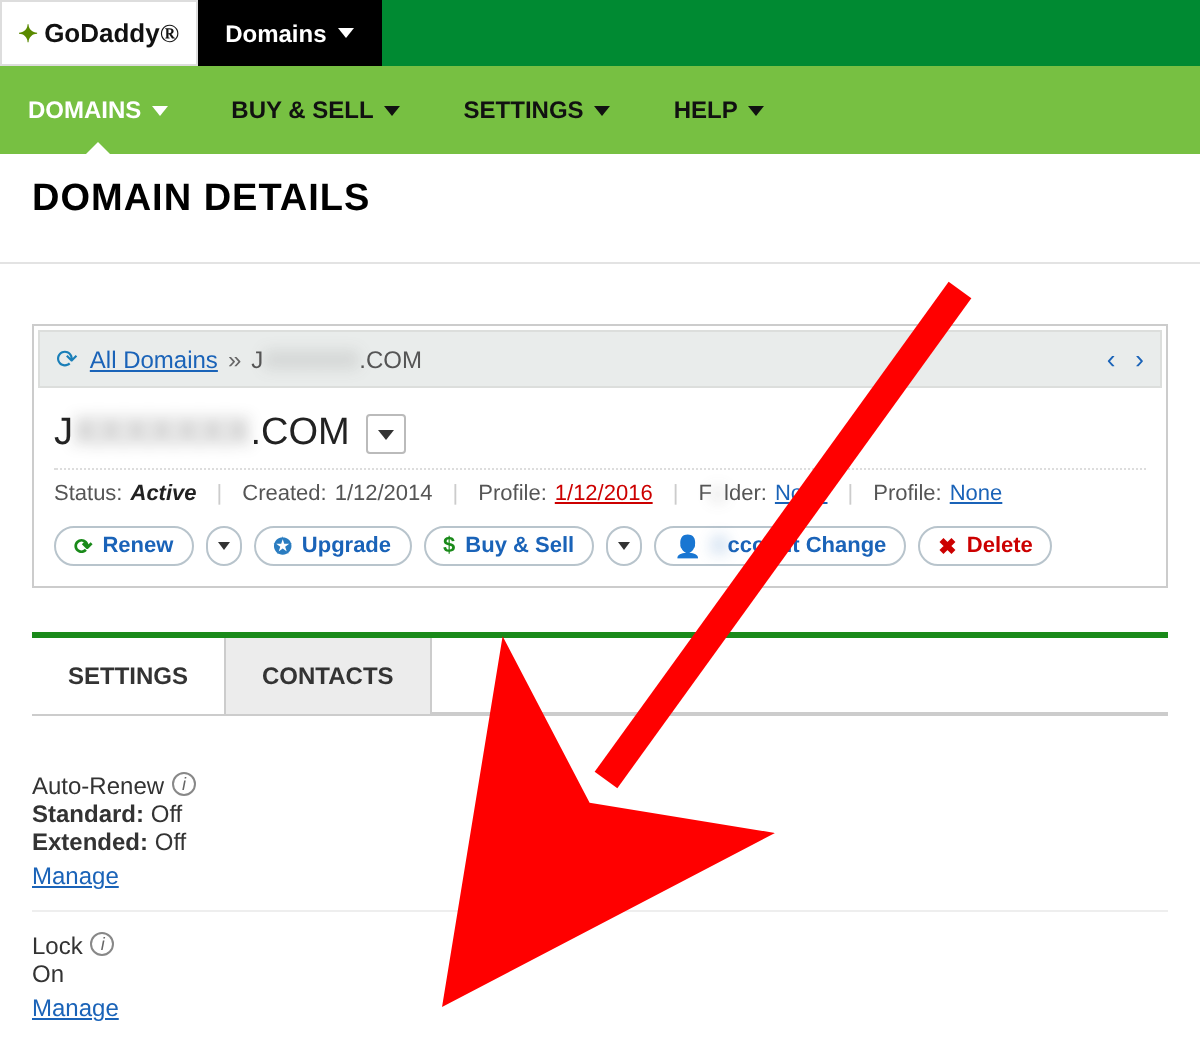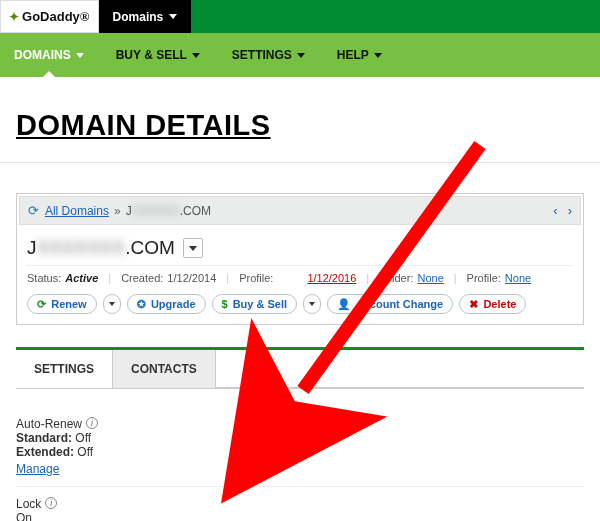--- a/index.html
+++ b/index.html
@@ -9,21 +9,21 @@
   .logo { background: #fff; display: flex; align-items: center; padding: 0 8px; font-weight: bold; font-size: 13px; color: #111; border: 1px solid #ddd; }
   .logo .g { font-size: 12px; color: #5a8a00; margin-right: 3px; }
   .top-domains { background: #000; color: #fff; display: flex; align-items: center; padding: 0 14px; font-size: 12px; font-weight: bold; gap: 6px; }
 
   .navbar { background: #77c042; height: 44px; display: flex; align-items: center; padding: 0 8px; gap: 20px; }
   .nav-item { color: #111; font-size: 12px; font-weight: bold; display: flex; align-items: center; gap: 5px; padding: 0 6px; height: 100%; position: relative; }
   .nav-item.active { color: #fff; }
   .nav-item.active::after { content: ""; position: absolute; bottom: -1px; left: 50%; transform: translateX(-50%); width: 0; height: 0; border-left: 7px solid transparent; border-right: 7px solid transparent; border-bottom: 7px solid #fff; }
   .chev { width: 0; height: 0; border-left: 4px solid transparent; border-right: 4px solid transparent; border-top: 5px solid currentColor; display: inline-block; }
 
-  .page-title { padding: 32px 16px 20px 16px; font-size: 29px; font-weight: 900; letter-spacing: 0.5px; font-family: "Arial Black", Arial, sans-serif; text-decoration: underline; }
+  .page-title { padding: 12px 16px 20px 16px; font-size: 19px; font-weight: 900; letter-spacing: 0.5px; font-family: "Arial Black", Arial, sans-serif; }
 
   .hr { border: none; border-top: 1px solid #e3e3e3; margin: 0 0 30px 0; }
 
   .panel { margin: 0 16px; border: 1px solid #ccc; }
   .crumb-row { background: #e9eceb; border: 1px solid #dcdedc; margin: 2px; padding: 6px 8px; display: flex; align-items: center; font-size: 12px; }
   .refresh-icon { color: #1a7fb8; margin-right: 6px; font-size: 13px; }
   .crumb-link { color: #1a63b8; text-decoration: underline; }
   .crumb-sep { margin: 0 5px; color: #666; }
   .crumb-cur { color: #555; position: relative; }
   .crumb-navs { margin-left: auto; color: #1a63b8; font-size: 13px; display: flex; gap: 10px; }
@@ -31,21 +31,21 @@
   .domain-row { padding: 10px 10px 6px 10px; display: flex; align-items: center; }
   .domain-name { font-size: 19px; font-family: Georgia, serif; color: #222; position: relative; }
   .blur { filter: blur(4px); opacity: 0.55; }
   .dd-btn { width: 20px; height: 20px; border: 1px solid #bbb; border-radius: 2px; margin-left: 8px; display: flex; align-items: center; justify-content: center; }
   .dd-btn .tri { border-left: 4px solid transparent; border-right: 4px solid transparent; border-top: 5px solid #333; }
   .divider-h { border: none; border-top: 1px dotted #ddd; margin: 0 10px; }
 
   .meta-row { padding: 6px 10px 10px 10px; font-size: 11px; color: #555; display: flex; flex-wrap: wrap; align-items: center; gap: 4px; }
   .meta-row .bar { color: #ccc; margin: 0 6px; }
   .status-active { font-weight: bold; color: #222; font-style: italic; }
-  .link-red { color: #c00; text-decoration: underline; margin-left: 30px; }
+  .link-red { color: #c00; text-decoration: underline; }
   .link-blue { color: #1a63b8; text-decoration: underline; }
 
   .pills { padding: 0 10px 10px 10px; display: flex; gap: 6px; align-items: center; }
   .pill { border: 1px solid #b8c4cc; border-radius: 11px; height: 20px; padding: 0 9px; display: flex; align-items: center; font-size: 11px; color: #1a63b8; font-weight: bold; background: #fff; }
   .pill .ico { margin-right: 5px; font-size: 11px; }
   .pill-dd { width: 18px; padding: 0; justify-content: center; }
   .ico-green { color: #1a8a1a; }
   .ico-blue { color: #2a7cc0; }
   .ico-orange { color: #e07a00; }
   .ico-red { color: #c00; }

